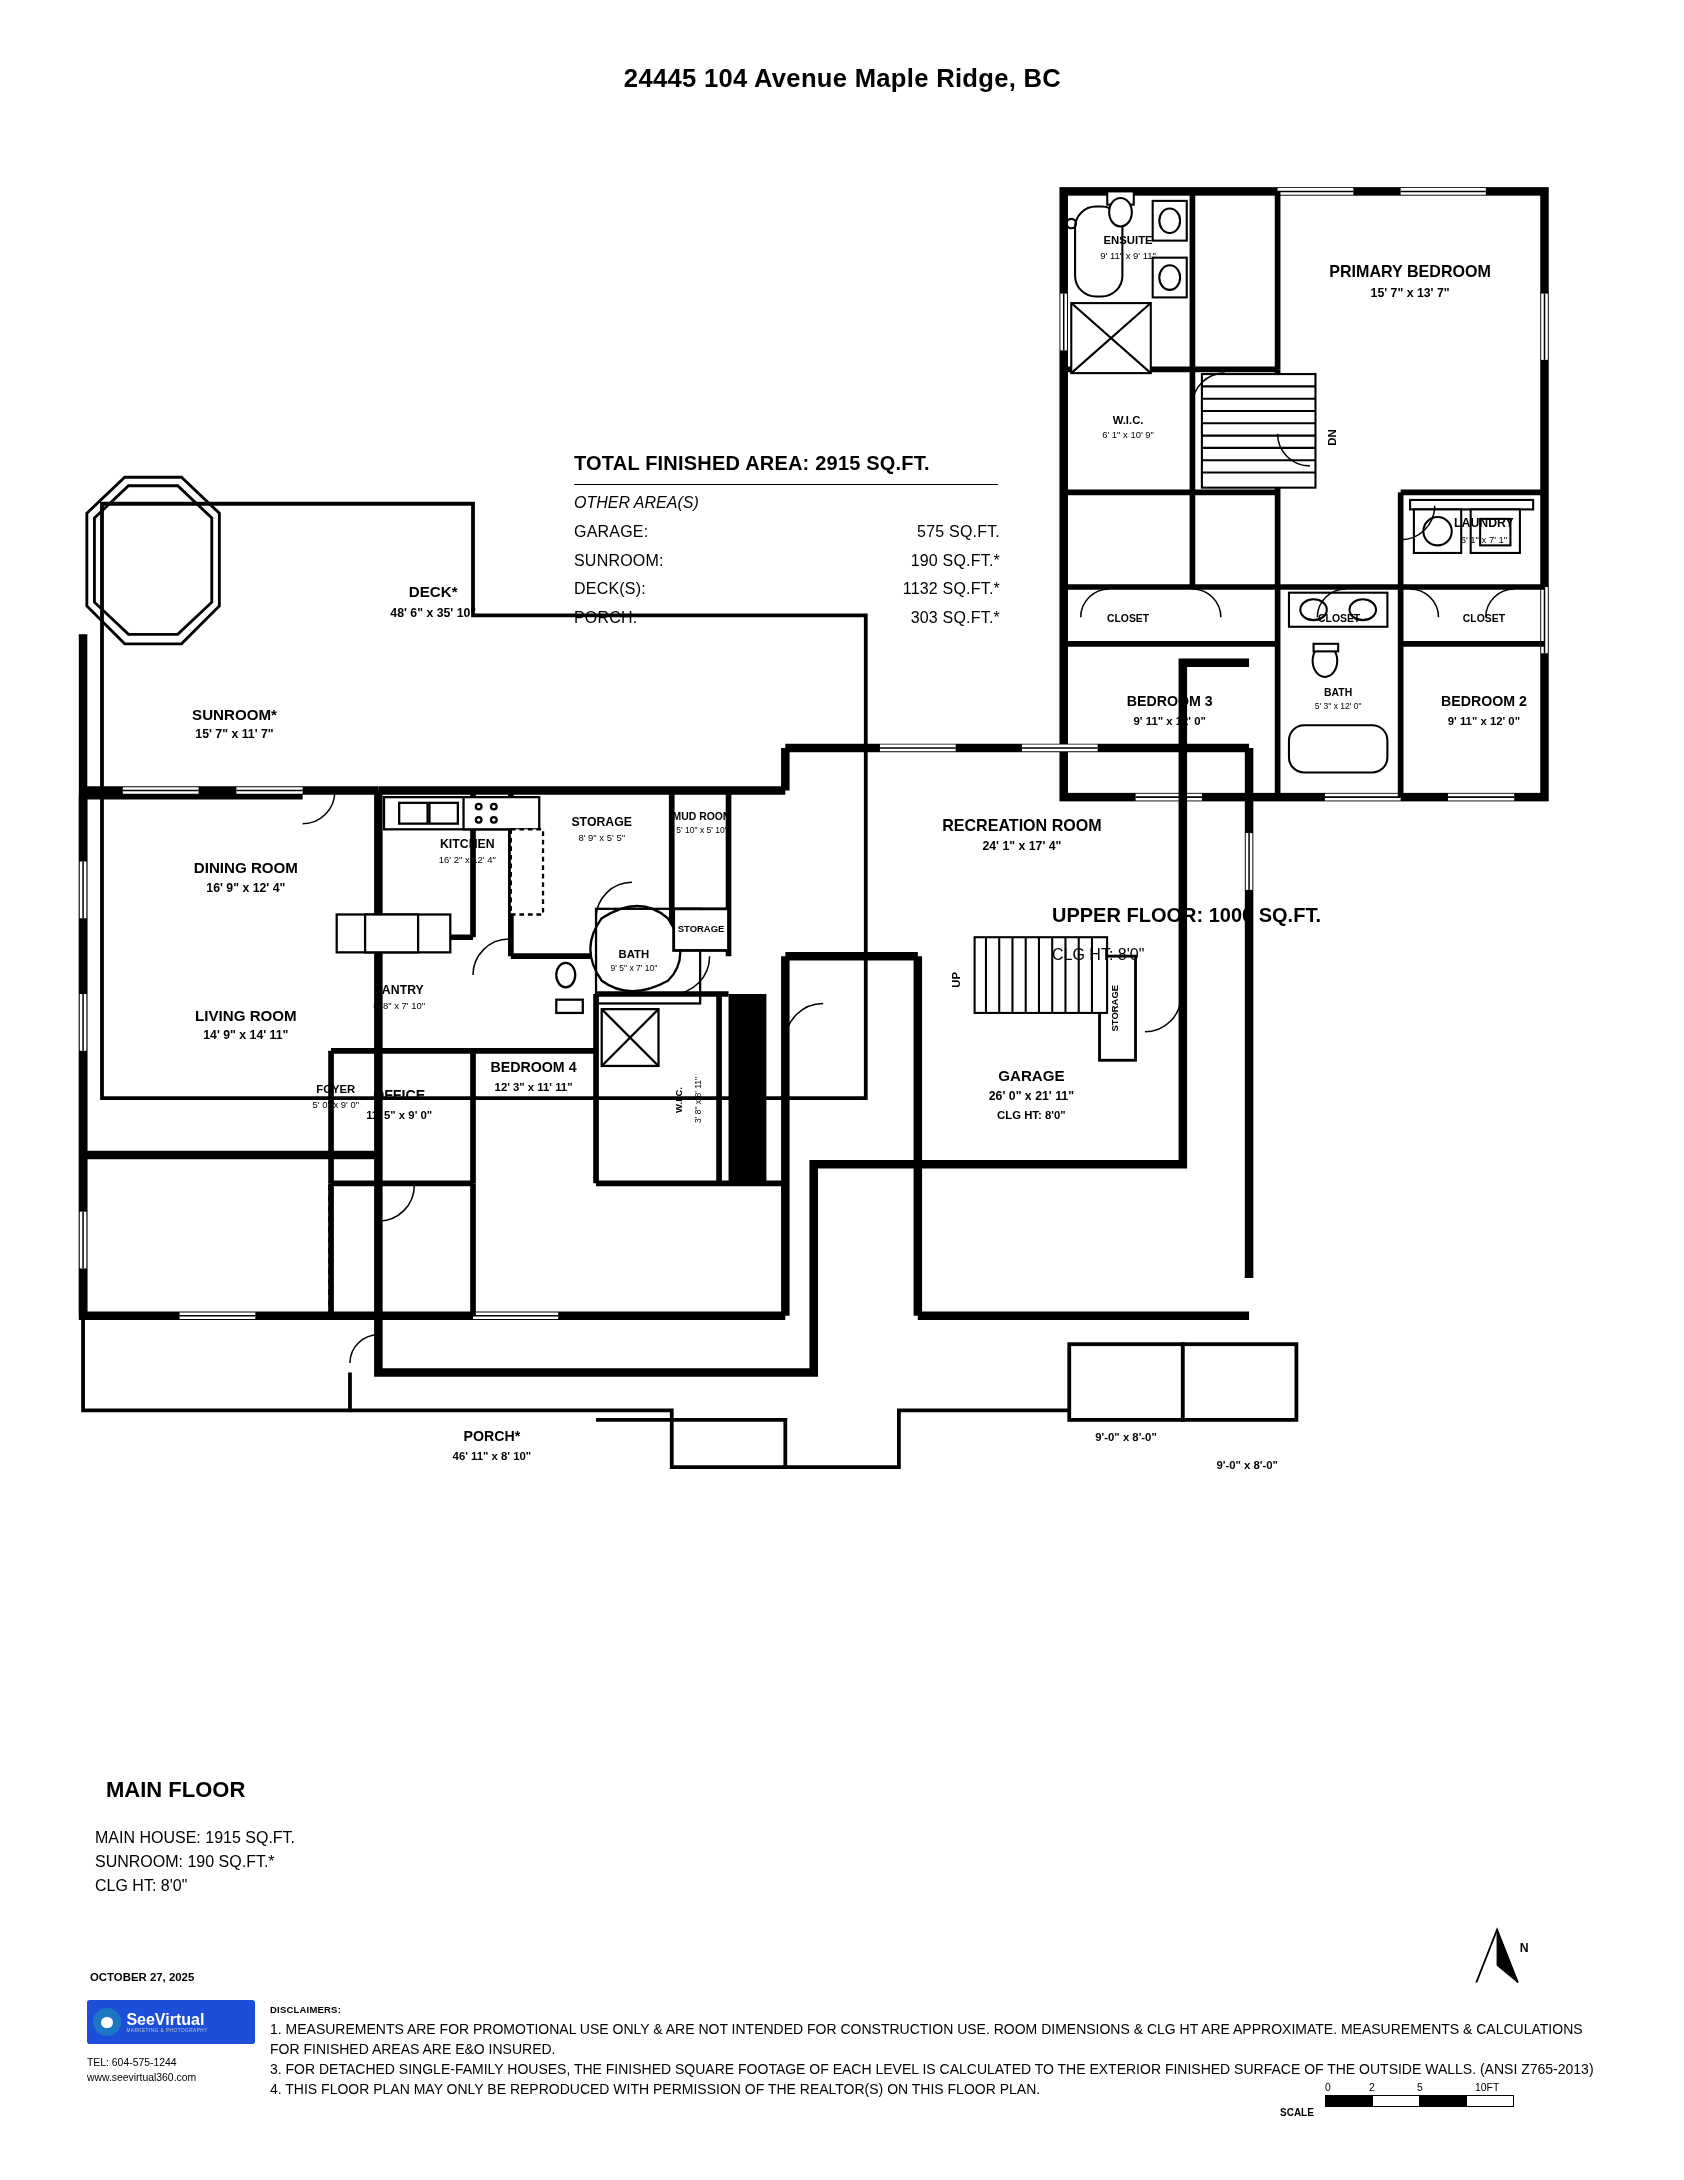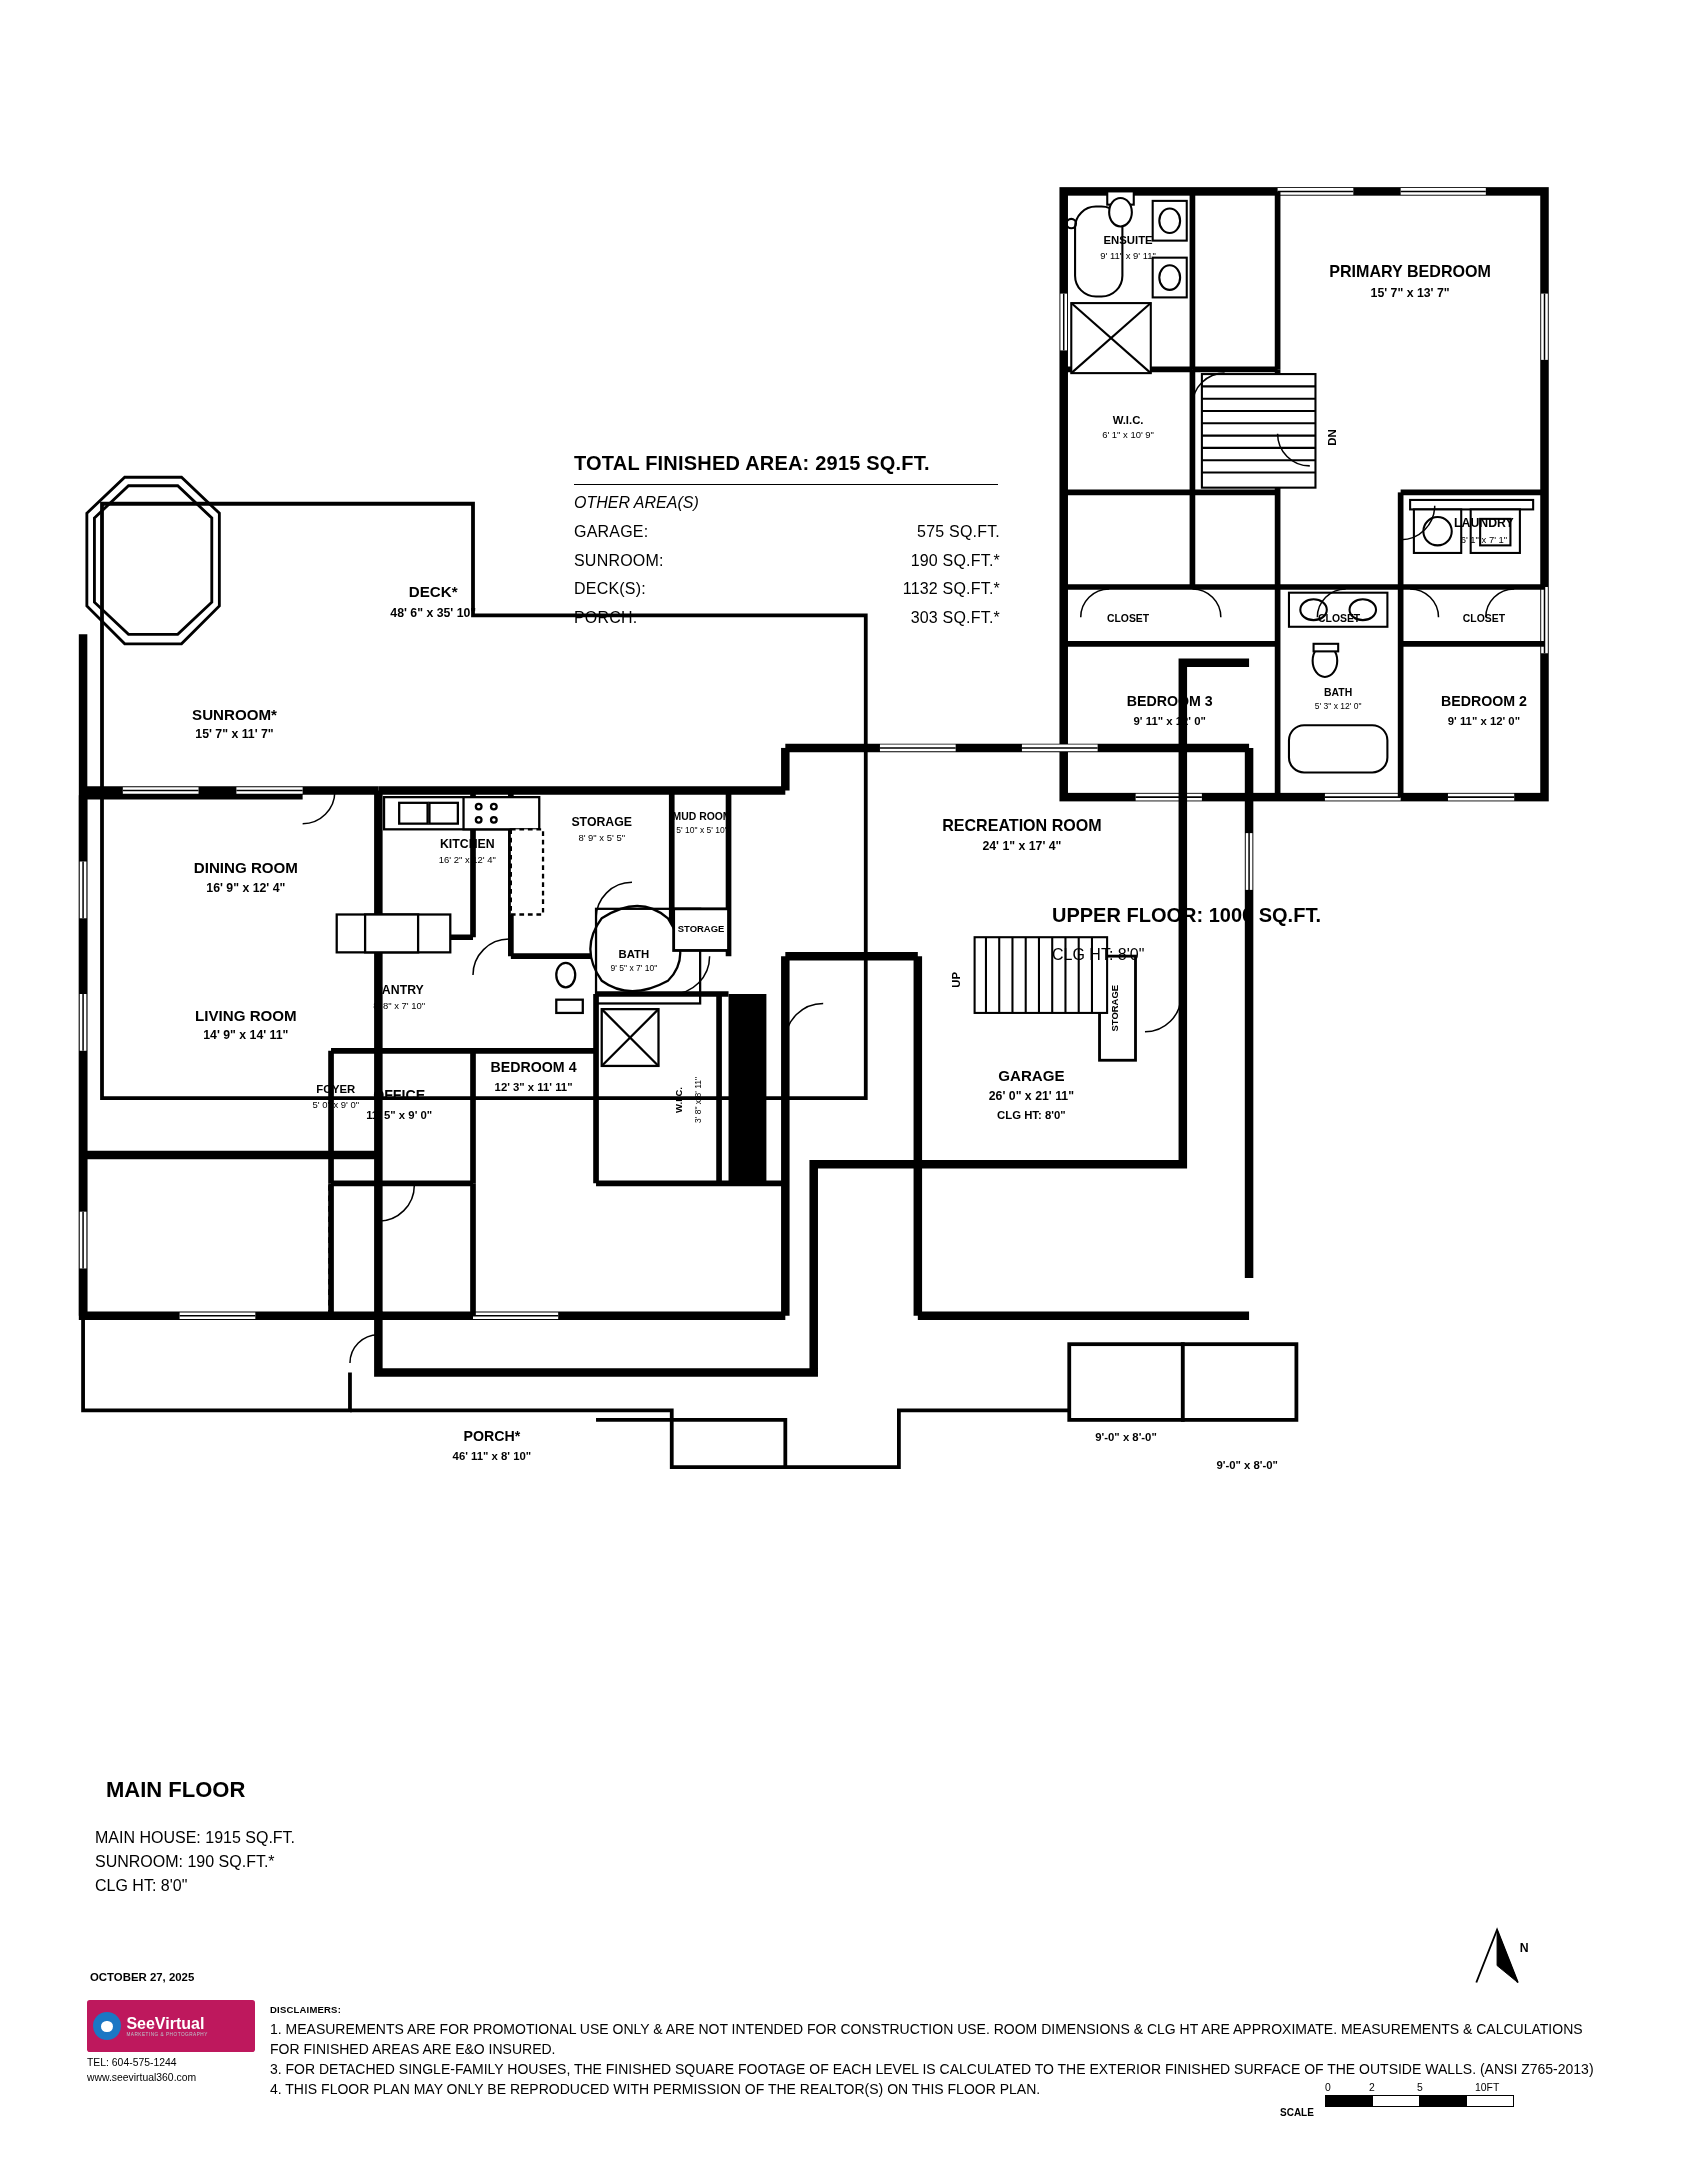--- a/index.html
+++ b/index.html
@@ -11,21 +11,21 @@
   .area-block{left:574px;top:452px;width:426px;}
   .area-title{font-size:20px;font-weight:bold;letter-spacing:0.2px;}
   .hr{border-bottom:1.9px solid #000;margin:8.5px 0 9.5px 0;width:424px;}
   .area-row{display:flex;justify-content:space-between;font-size:16px;letter-spacing:0.2px;margin-bottom:10.4px;}
   .area-row .lbl{font-weight:normal;}
   .upper-lbl{left:1052px;top:904px;font-size:20px;font-weight:bold;}
   .upper-clg{left:1052px;top:946px;font-size:16px;}
   .mainfloor-lbl{left:106px;top:1777px;font-size:22px;font-weight:bold;}
   .mainfloor-lines{left:95px;top:1826px;font-size:16px;line-height:1.5;}
   .date{left:90px;top:1971px;font-size:11.4px;font-weight:bold;}
-  .logo{left:87px;top:2000px;width:168px;height:52px;background:#be185d;border-radius:2.8px;display:flex;align-items:center;padding-left:5.7px;box-sizing:border-box;}
+  .logo{left:87px;top:2000px;width:168px;height:44px;background:#1d4ed8;border-radius:2.8px;display:flex;align-items:center;padding-left:5.7px;box-sizing:border-box;}
   .logo .circ{width:28px;height:28px;border-radius:50%;background:#1b77c4;position:relative;flex:none;}
   .logo .circ:after{content:"";position:absolute;left:8.5px;top:8.5px;width:11.4px;height:11.4px;border-radius:50%;background:#fff;}
   .logo .ltxt{color:#fff;font-size:16px;font-weight:bold;margin-left:5.7px;line-height:1;}
   .logo .lsub{color:#bcc6cc;font-size:4.7px;letter-spacing:0.5px;margin-left:5.7px;display:block;}
   .contact{left:87px;top:2055px;font-size:10.4px;line-height:1.45;}
   .disc-h{left:270px;top:2004px;font-size:9.5px;font-weight:bold;letter-spacing:0.2px;}
   .disc{left:270px;top:2020px;font-size:14px;line-height:1.42;width:1344px;}
   .scalewrap{left:1325px;top:2082px;}
   .scale-nums{position:relative;height:13.2px;font-size:10.4px;width:189px;}
   .scale-nums span{position:absolute;top:0;}
@@ -35,20 +35,21 @@
   .scalebar .on{background:#000;}
   .scale-lab{position:absolute;left:-45px;top:11.4px;font-size:10px;font-weight:bold;}
   .northwrap{left:1465px;top:1924px;width:66px;height:68px;}
   svg{display:block;}
 </style>
 </head>
 <body>
 
 <div class="page">
 
+  <div class="abs ttl">24445 104 Avenue Maple Ridge, BC</div>
 
   <svg class="abs" style="left:1041px;top:180px;" width="530" height="691" viewBox="0 0 560 730">
     <g fill="none" stroke="#000">
 
       <rect x="24" y="12" width="508" height="640" stroke-width="9"></rect>
 
       <g stroke="#fff" stroke-width="7">
         <line x1="250" y1="12" x2="330" y2="12"></line>
         <line x1="380" y1="12" x2="470" y2="12"></line>
         <line x1="532" y1="120" x2="532" y2="190"></line>

